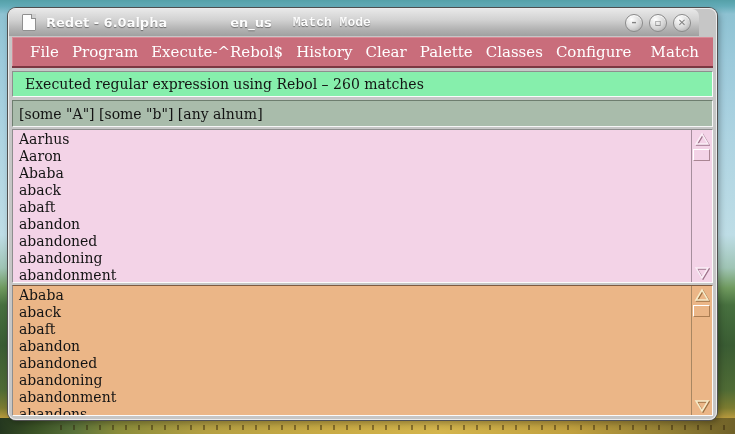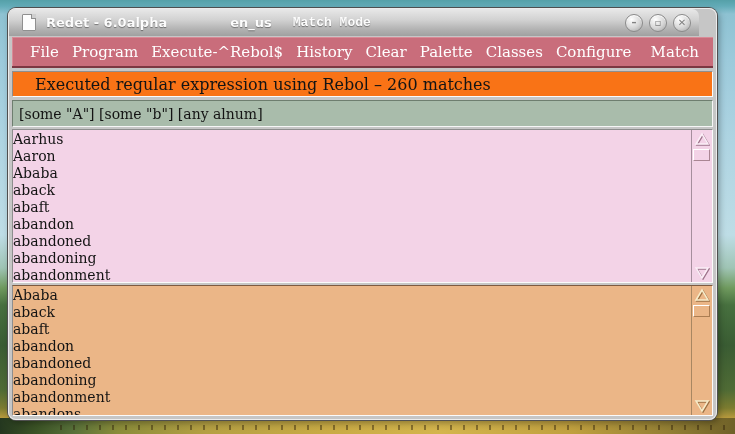--- a/index.html
+++ b/index.html
@@ -67,38 +67,38 @@
     background:#c96d7b;border-bottom:2px solid #7c3742;
     box-shadow:inset 1px 1px 0 #d98a96;
     display:flex;align-items:center;color:#ffffff;font-size:15px;
   }
   .menu-items{display:flex;gap:13px;padding-left:18px;}
   .menu-item{white-space:nowrap;cursor:default;}
   .menu-help{margin-left:auto;margin-right:14px;cursor:default;}
   
   .statusbar{
     position:absolute;left:4px;right:4px;top:63px;height:24px;box-sizing:content-box;
-    background:#f97316;border:1px solid;border-color:#8e8e8e #fbfbfb #fbfbfb #8e8e8e;
-    display:flex;align-items:center;padding-left:22px;font-size:16px;color:#141414;
+    background:#86efac;border:1px solid;border-color:#8e8e8e #fbfbfb #fbfbfb #8e8e8e;
+    display:flex;align-items:center;padding-left:12px;font-size:14px;color:#141414;
   }
   
   .regex-input{
     position:absolute;left:4px;right:4px;top:92px;height:25px;
     background:#a9bcab;border:1px solid;border-color:#6e7e6f #f6f6f6 #f6f6f6 #6e7e6f;
     display:flex;align-items:center;padding-left:6px;font-size:14px;color:#141414;
   }
   
   .listbox{
     position:absolute;left:4px;right:4px;overflow:hidden;
     border:1px solid;border-color:#8e8e8e #fbfbfb #fbfbfb #8e8e8e;
   }
   .list-source{top:121px;height:152px;background:#f3d3e7;}
   .list-match{top:277px;height:129px;background:#ebb687;border-top-color:#7e5a40;}
   .rows{position:absolute;left:0;top:1px;right:21px;}
-  .row{height:17px;line-height:17px;font-size:14px;color:#141414;
+  .row{height:17px;line-height:17px;padding-left:6px;font-size:14px;color:#141414;
        white-space:nowrap;overflow:hidden;}
   
   .sb{position:absolute;top:0;bottom:0;right:0;width:20px;border-left:1px solid #9b8a93;}
   .sb-pink{background:#f3d3e7;border-left-color:#a58e9d;}
   .sb-orange{background:#ebb687;border-left-color:#a88762;}
   .sb-btn{position:absolute;left:0;width:20px;height:18px;cursor:default;}
   .sb-up{top:0;}
   .sb-down{bottom:0;}
   .sb-btn svg{display:block;margin:2px auto 0;}
   .sb-pink .sb-btn svg path{stroke:#fbeef7;filter:drop-shadow(1px 1px 0 rgba(130,85,110,.75));}

